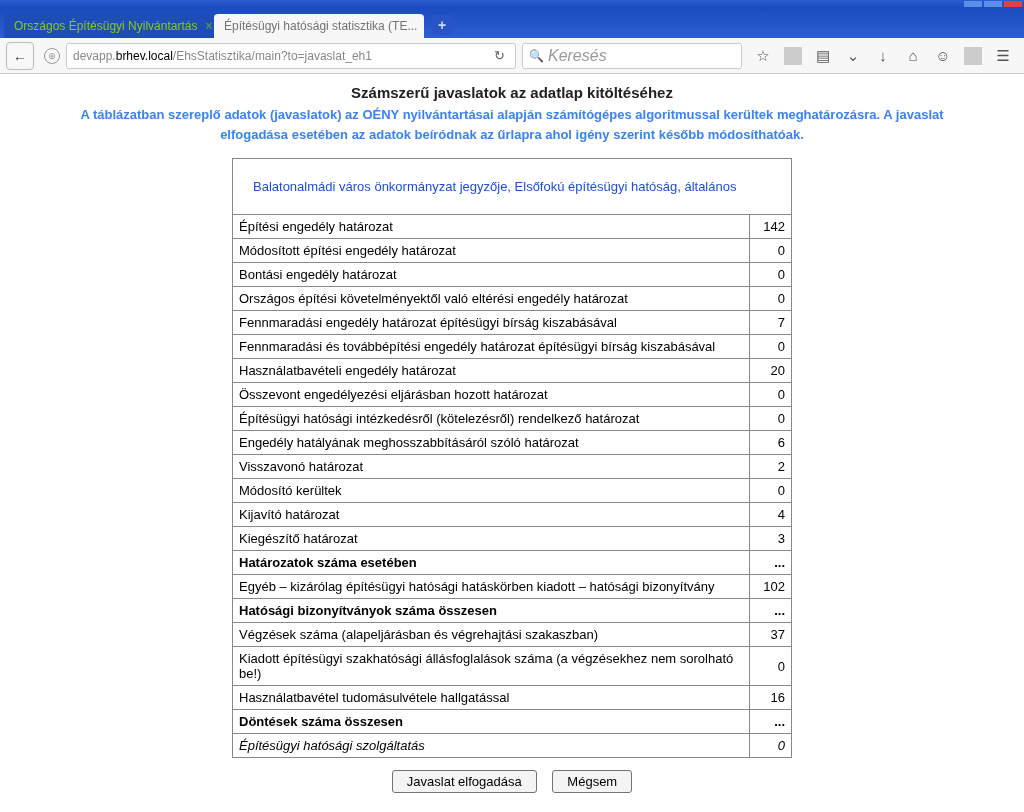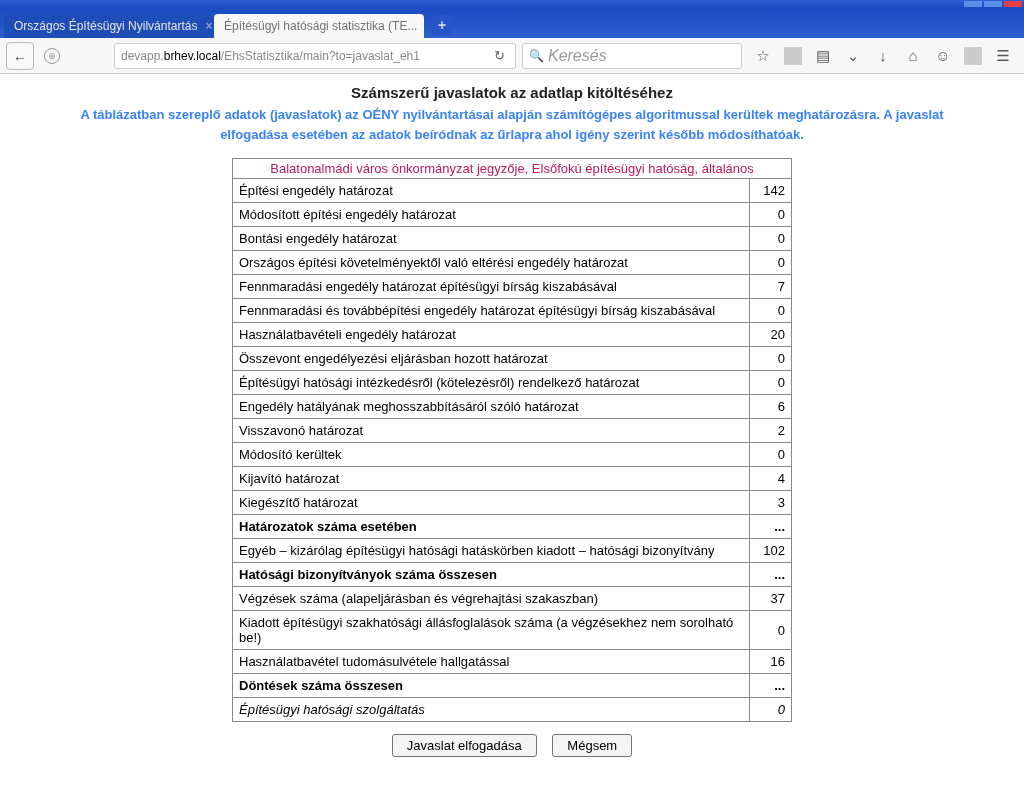--- a/index.html
+++ b/index.html
@@ -6,29 +6,29 @@
   body { font-family: Arial, sans-serif; font-size: 13px; background: #fff; width: 1024px; height: 812px; overflow: hidden; }
   
   .titlebar { background: linear-gradient(#2d5fd0, #1a4bc0); height: 8px; display: flex; justify-content: flex-end; align-items: center; padding: 0 2px; gap: 2px; }
   .win-btn { width: 18px; height: 6px; font-size: 8px; display: inline-flex; align-items: center; justify-content: center; }
   .win-min { background: #5a8fe8; }
   .win-max { background: #5a8fe8; }
   .win-close { background: #e04040; }
   
   .tabbar { background: linear-gradient(#1a4bc0, #2d5fd0); height: 30px; display: flex; align-items: flex-end; padding-left: 4px; gap: 0; }
   .tab { padding: 5px 10px; border-radius: 4px 4px 0 0; display: flex; align-items: center; gap: 8px; font-size: 12px; max-width: 210px; white-space: nowrap; overflow: hidden; }
-  .tab.inactive { background: #1e4db8; color: #e5e5e5; }
+  .tab.inactive { background: #1e4db8; color: #84cc16; }
   .tab.active { background: #f7f7f7; color: #737373; align-items: center; }
   .tab-close { cursor: pointer; font-weight: bold; opacity: .5; }
   .new-tab { color: #d0dcf4; background:#2854c8; border-radius:3px; padding:2px 6px; margin: 0 0 3px 8px; cursor:pointer; font-weight:bold; font-size:14px;}
   
   .navbar { background: #f7f7f7; border-bottom: 1px solid #ccc; height: 36px; display: flex; align-items: center; padding: 0 6px; gap: 6px; }
   .back-btn { width: 28px; height: 28px; border: 1px solid #bbb; border-radius: 4px; background: #f8f8f8; display:flex; align-items:center; justify-content:center; font-size:14px; color:#333; cursor:pointer;}
   .globe { width: 16px; height: 16px; border:1px solid #999; border-radius:50%; display:inline-flex; align-items:center; justify-content:center; font-size:9px; color:#999; margin-left:4px;}
-  .urlbox { flex: 1; height: 26px; border: 1px solid #ccc; border-radius: 3px; display:flex; align-items:center; padding:0 6px; background:#fff;margin-left:48px;}
+  .urlbox { flex: 1; height: 26px; border: 1px solid #ccc; border-radius: 3px; display:flex; align-items:center; padding:0 6px; background:#fff;}
   .url-text { flex:1; font-size:12px; color:#333; white-space:nowrap; overflow:hidden; text-overflow:ellipsis;}
   .url-text .bold { color:#000; }
   .url-text .gray { color:#888; }
   .reload { color:#666; cursor:pointer; padding:0 4px; }
   .searchbox { width: 220px; height: 26px; border: 1px solid #ccc; border-radius: 3px; display:flex; align-items:center; padding:0 6px; background:#fff;}
   .searchbox .mag { color:#888; margin-right:4px; font-size:12px;}
   .searchbox .ph { color:#999; font-style:italic; font-size:16px; flex:1;}
   .toolbar-icons { display:flex; align-items:center; gap:12px; padding:0 6px; color:#555; }
   .toolbar-icons span { cursor:pointer; font-size:15px; width:18px; text-align:center; }
   .divider { width:1px; height:18px; background:#ccc; }
@@ -36,21 +36,21 @@
   .content { height: calc(812px - 8px - 30px - 36px); overflow-y: auto; padding: 10px 0 20px; }
   .content::-webkit-scrollbar{width:16px;}
   .content::-webkit-scrollbar-thumb{background:#c0c0c0; border:3px solid #f0f0f0; border-radius:8px;}
   .content::-webkit-scrollbar-track{background:#f0f0f0;}
   
   .page-title { text-align: center; font-weight: bold; font-size: 15px; color:#222; margin-bottom: 4px; }
   .page-desc { text-align: center; font-size: 13px; color:#3b82f6; line-height:1.5; max-width: 880px; margin: 0 auto 14px; font-weight: bold; }
   
   .data-table { margin: 0 auto; border-collapse: collapse; width: 560px; }
   .data-table td, .data-table th { border: 1px solid #888; padding: 4px 6px; font-size: 13px; }
-  .header-row td { text-align: center; color: #be185d; border:1px solid #888; padding:2px; }
+  .header-row td { text-align: left; color: #1d4ed8; border:1px solid #888; padding:20px; }
   .val-cell { text-align: right; width: 42px; }
   .bold-row td { font-weight: bold; }
   .italic-row td { font-style: italic; }
   
   .buttons { text-align: center; margin-top: 12px; }
   .btn { display: inline-block; padding: 3px 14px; border: 1px solid #737373; background: #f4f4f4; border-radius: 3px; font-size: 13px; cursor: pointer; margin: 0 6px; }
 </style>
 </head>
 <body>
 

